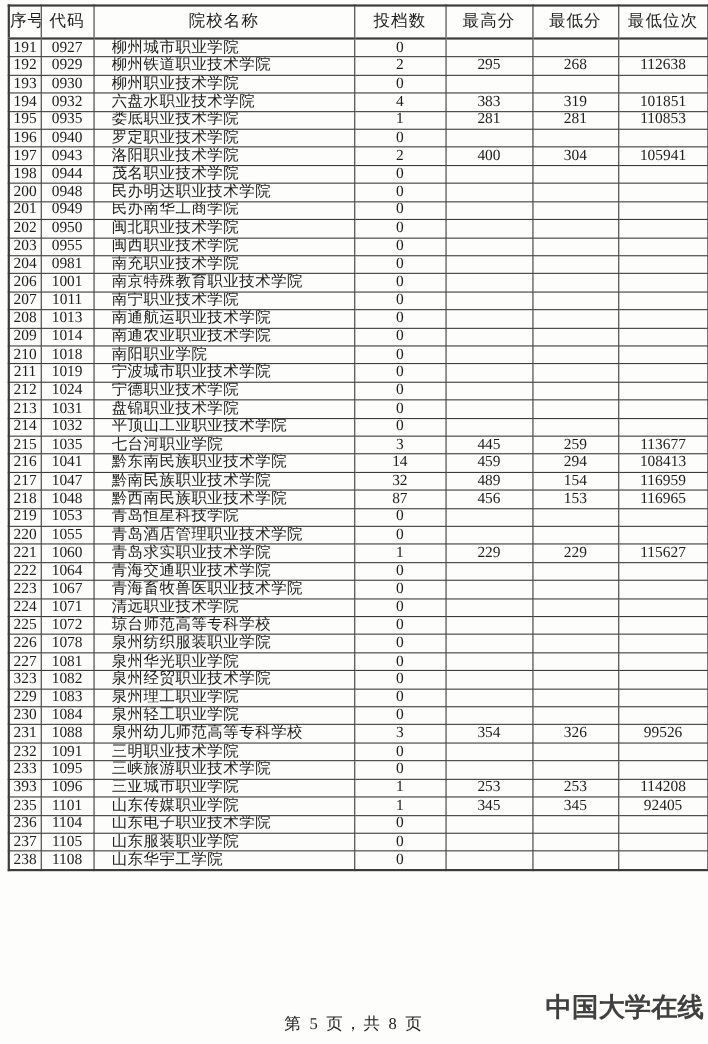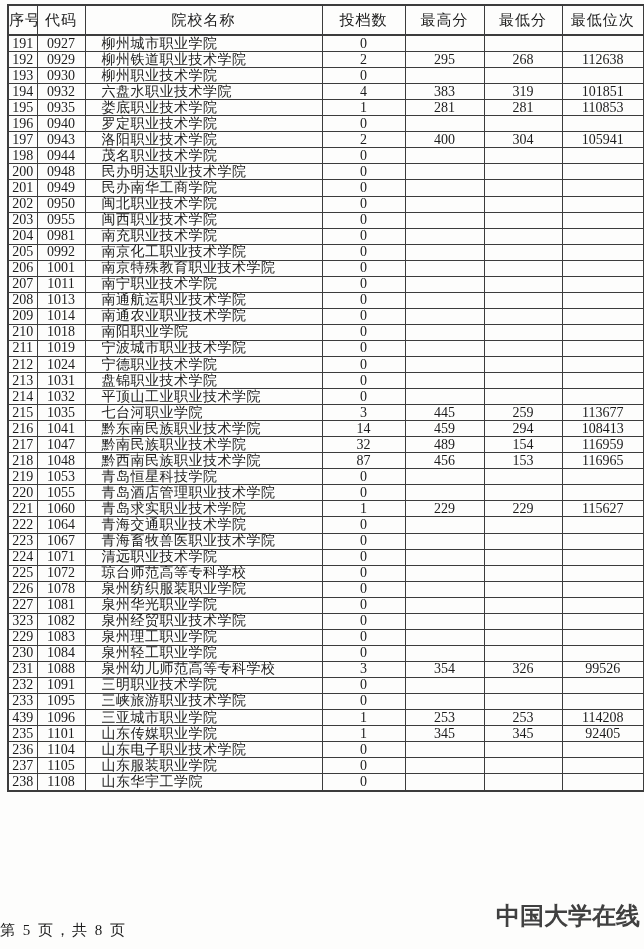--- a/index.html
+++ b/index.html
@@ -16,21 +16,21 @@
     border:1px solid #3c3c3c;
     padding:0;text-align:center;vertical-align:middle;
     font-size:14px;line-height:1;white-space:nowrap;overflow:hidden;
   }
   .score-table thead th{
     height:28px;font-size:15px;font-weight:normal;
     border-bottom:2px solid #3c3c3c;letter-spacing:1px;
   }
   .score-table td.name-cell{text-align:left;padding-left:16px;letter-spacing:0.5px;}
   .page-footer{
-    position:absolute;left:0;top:921px;width:644px;text-align:left;
+    position:absolute;left:0;top:921px;width:644px;text-align:center;
     font-size:15px;letter-spacing:2px;color:#1c1c1c;
   }
   .watermark{
     position:absolute;left:496px;top:900px;
     font-family:"Liberation Sans","DejaVu Sans",sans-serif;
     font-weight:bold;font-size:24px;white-space:nowrap;
   }
 </style>
 </head>
 <body>
@@ -170,29 +170,20 @@
         <tr>
           <td>204</td>
           <td>0981</td>
           <td class="name-cell">南充职业技术学院</td>
           <td>0</td>
           <td></td>
           <td></td>
           <td></td>
         </tr>
         <tr>
-          <td>205</td>
-          <td>0992</td>
-          <td class="name-cell">南京化工职业技术学院</td>
-          <td>0</td>
-          <td></td>
-          <td></td>
-          <td></td>
-        </tr>
-        <tr>
           <td>206</td>
           <td>1001</td>
           <td class="name-cell">南京特殊教育职业技术学院</td>
           <td>0</td>
           <td></td>
           <td></td>
           <td></td>
         </tr>
         <tr>
           <td>207</td>
@@ -431,21 +422,21 @@
         <tr>
           <td>233</td>
           <td>1095</td>
           <td class="name-cell">三峡旅游职业技术学院</td>
           <td>0</td>
           <td></td>
           <td></td>
           <td></td>
         </tr>
         <tr>
-          <td>439</td>
+          <td>393</td>
           <td>1096</td>
           <td class="name-cell">三亚城市职业学院</td>
           <td>1</td>
           <td>253</td>
           <td>253</td>
           <td>114208</td>
         </tr>
         <tr>
           <td>235</td>
           <td>1101</td>

